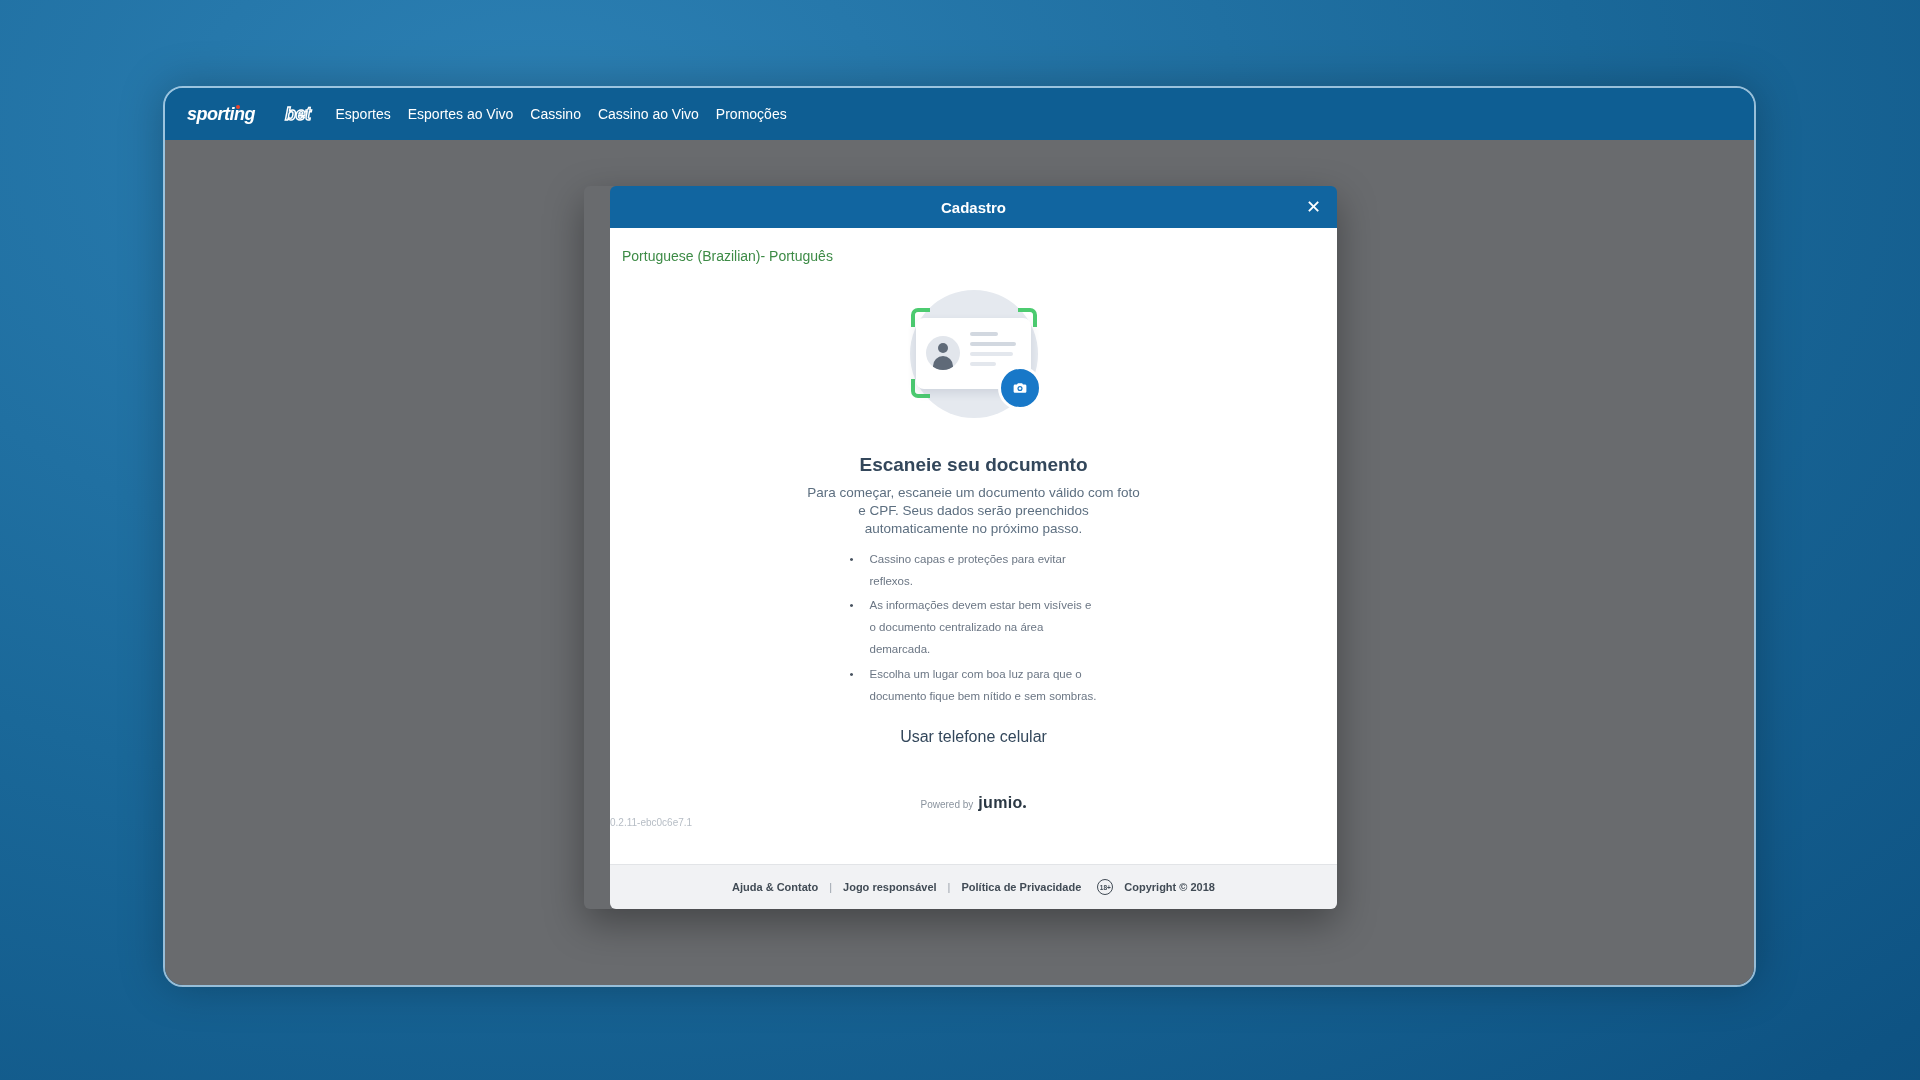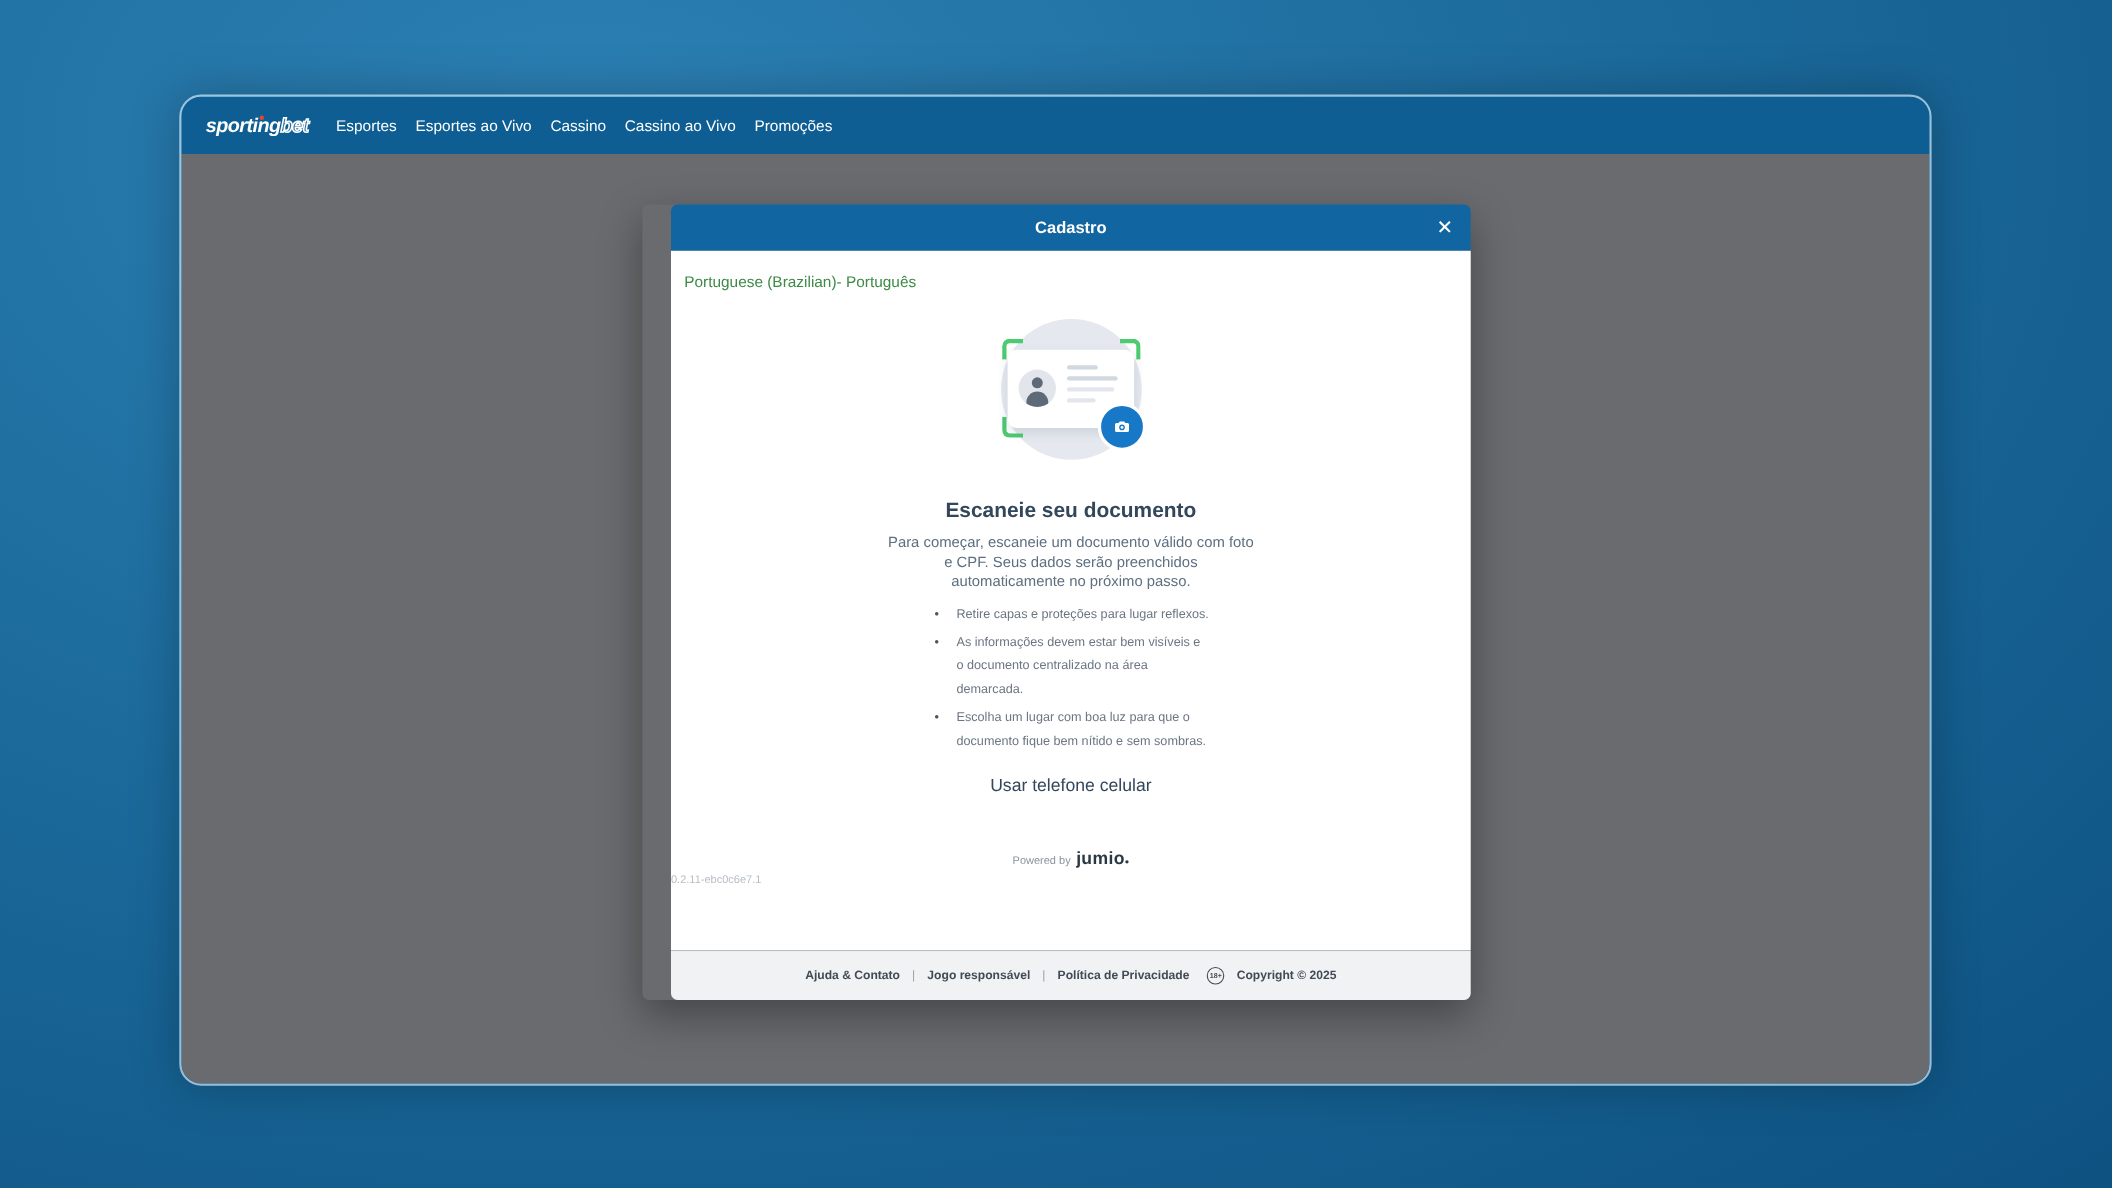--- a/index.html
+++ b/index.html
@@ -16,21 +16,21 @@
     border-radius:20px; border:2px solid rgba(195,222,240,0.75);
     overflow:hidden; display:flex; flex-direction:column;
     box-shadow:0 0 44px rgba(0,0,0,0.25);
   }
   .navbar {
     height:52px; background:#0e5e93; display:flex; align-items:center;
     padding:0 22px; gap:17px; flex-shrink:0;
   }
   .logo { font-style:italic; font-weight:bold; font-size:18px; color:#fff;
           letter-spacing:-0.5px; margin-right:8px; position:relative; cursor:pointer; white-space:nowrap; }
-  .logo-bet { color:rgba(255,255,255,0.12); -webkit-text-stroke:1.4px #ffffff; }
+  .logo-bet { color:rgba(255,255,255,0.12);padding-left:30px; -webkit-text-stroke:1.4px #ffffff; }
   .logo-dot { position:absolute; width:4px; height:4px; background:#e8442e; border-radius:50%; left:49px; top:1px; }
   .nav-item { color:#ffffff; font-size:14px; cursor:pointer; white-space:nowrap; }
   .overlay { flex:1; background:#696b6e; }
 
   
   .modal {
     position:absolute; left:584px; top:186px; width:753px; height:723px;
     display:flex; flex-direction:column; border-radius:6px;
     box-shadow:0 14px 38px rgba(0,0,0,0.35);
     padding-left:26px;
@@ -145,36 +145,36 @@
           <circle cx="12" cy="12.7" r="3.4" fill="#1878c8"></circle>
           <circle cx="12" cy="12.7" r="1.7" fill="#ffffff"></circle>
         </svg>
       </div>
     </div>
 
     <h2 class="heading">Escaneie seu documento</h2>
     <p class="desc">Para começar, escaneie um documento válido com foto e CPF. Seus dados serão preenchidos automaticamente no próximo passo.</p>
 
     <ul class="tips">
-      <li>Retire capas e proteções para lugar reflexos.</li>
+      <li>Cassino capas e proteções para evitar reflexos.</li>
       <li>As informações devem estar bem visíveis e o documento centralizado na área demarcada.</li>
       <li>Escolha um lugar com boa luz para que o documento fique bem nítido e sem sombras.</li>
     </ul>
 
     <div class="phone-link">Usar telefone celular</div>
 
     <div class="powered">
       <span class="powered-label">Powered by</span>
       <span class="powered-vendor"><span>jumio</span><span class="vendor-dot"></span></span>
     </div>
     <div class="version">0.2.11-ebc0c6e7.1</div>
   </div>
 
   <div class="modal-footer">
     <span class="f-link">Ajuda &amp; Contato</span>
     <span class="f-sep">|</span>
     <span class="f-link">Jogo responsável</span>
     <span class="f-sep">|</span>
     <span class="f-link">Política de Privacidade</span>
     <span class="age">18+</span>
-    <span class="f-copy">Copyright © 2025</span>
+    <span class="f-copy">Copyright © 2018</span>
   </div>
 </div>
 
 </body></html>

